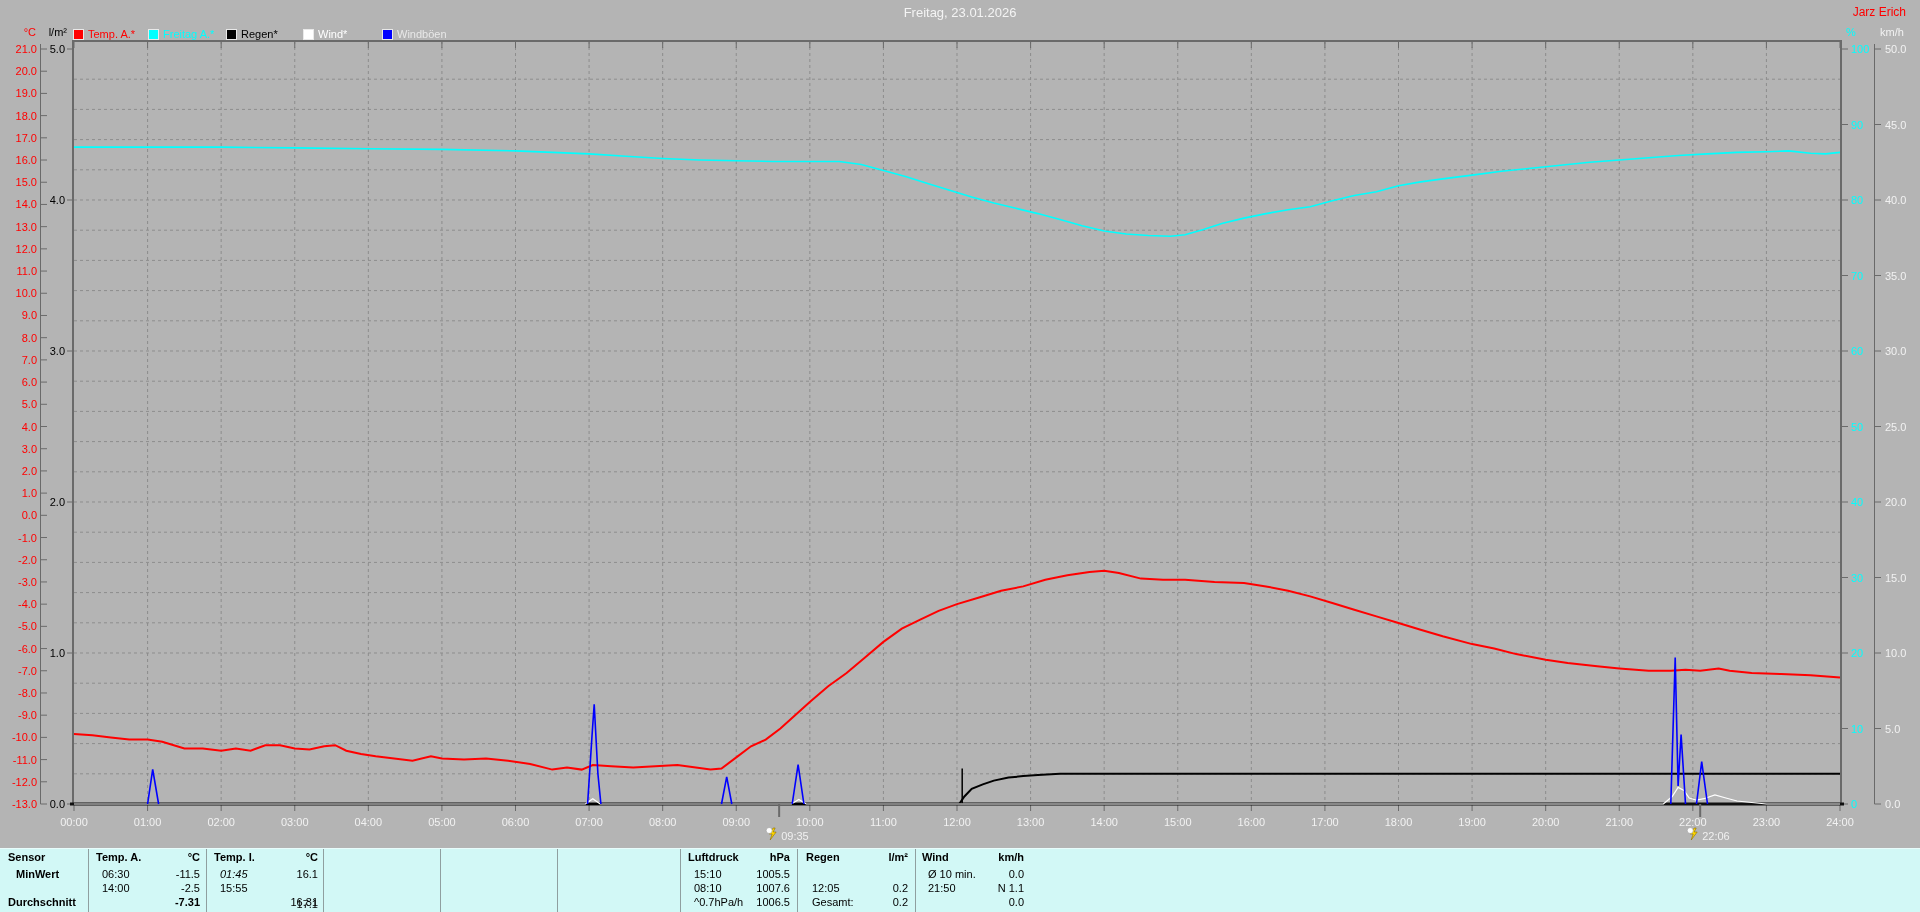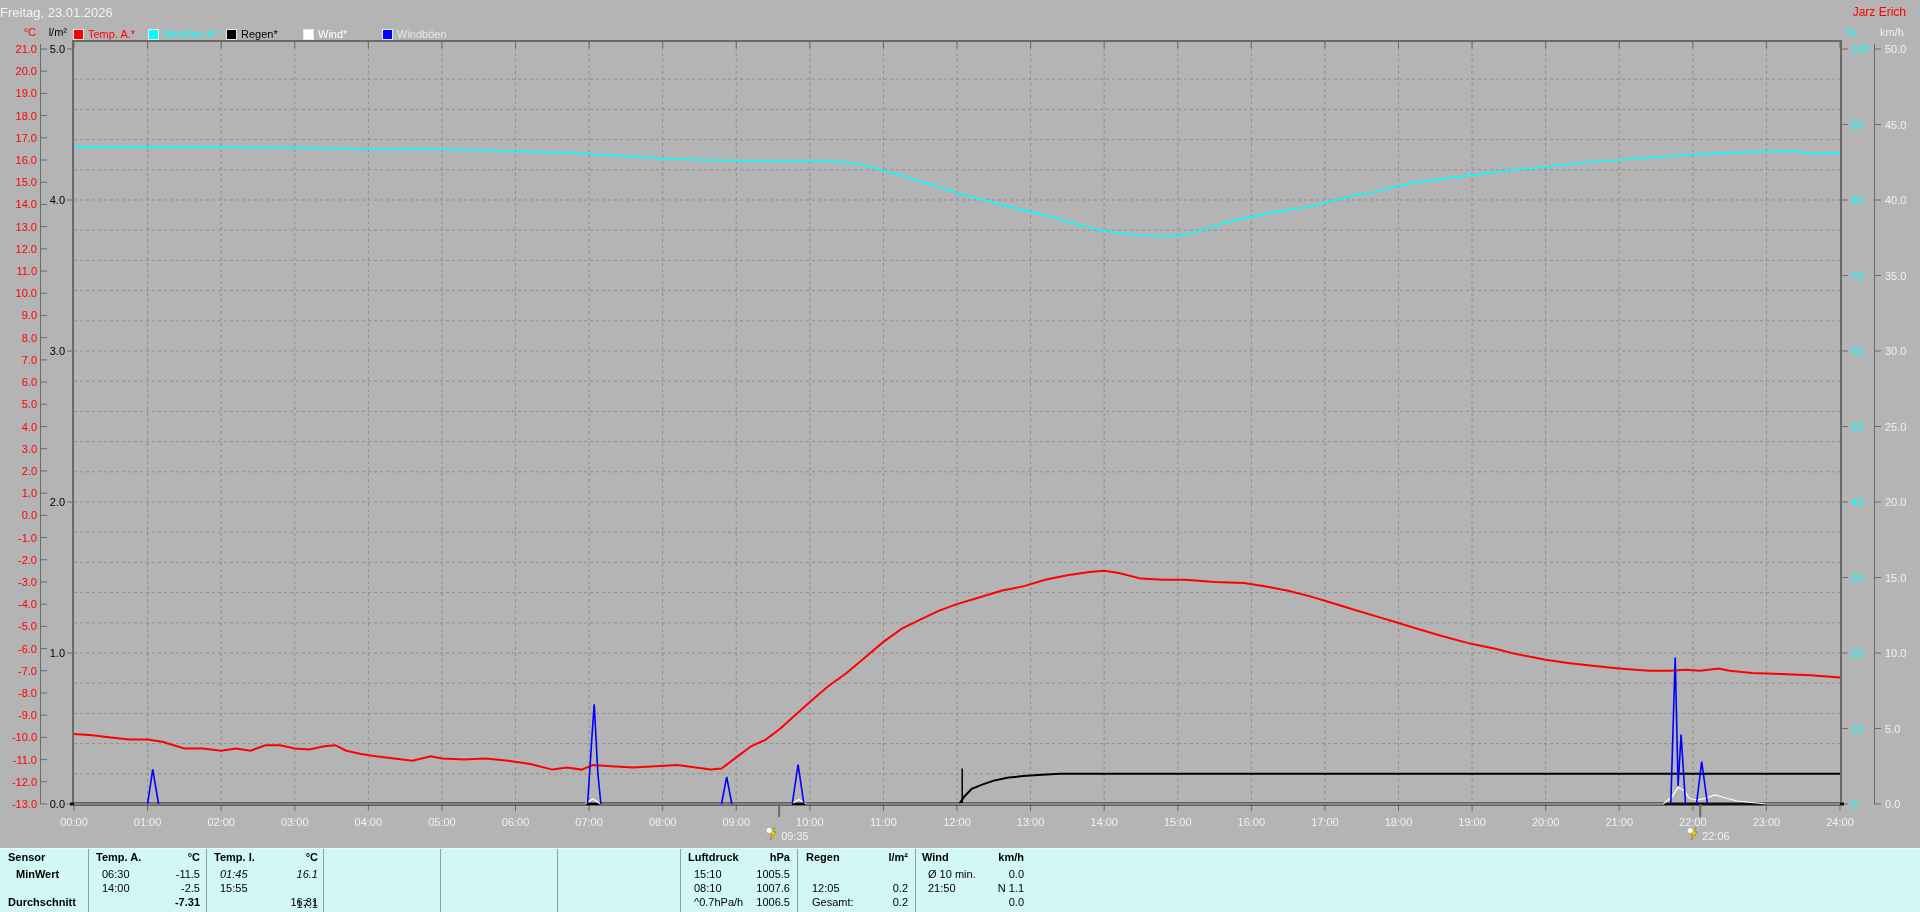--- a/index.html
+++ b/index.html
@@ -1,19 +1,19 @@
 <!DOCTYPE html>
 <html><head>
 <meta charset="utf-8">
 <style>
   html,body{margin:0;padding:0;background:#b4b4b4;}
   #app{position:relative;width:1920px;height:912px;background:#b4b4b4;overflow:hidden;
        font-family:"Liberation Sans","DejaVu Sans",sans-serif;font-size:11px;color:#000;}
   .abs{position:absolute;}
-  #title{top:5px;left:0;right:0;color:#f4f4f4;font-size:13px;}
+  #title{top:5px;left:0;right:0;text-align:center;color:#f4f4f4;font-size:13px;}
   #watermark{top:5px;right:14px;color:#ff0000;font-size:12px;}
   .unit-hdr{top:26px;font-size:11px;}
   #chart-svg{top:0;left:0;}
   .legend-item{top:28px;height:12px;}
   .legend-swatch{position:absolute;top:1px;left:0;width:9px;height:9px;border:1px solid #e9e9e9;}
   .legend-label{position:absolute;left:15px;top:0;white-space:nowrap;}
   #summary-panel{top:848px;left:0;width:1920px;height:64px;background:#d2f8f6;border-top:1px solid #e9fdfc;}
   .sep{position:absolute;top:0;bottom:0;width:1px;background:#8f9f9f;}
   .cell{position:absolute;white-space:nowrap;font-size:11px;}
   .bold{font-weight:bold;}
@@ -31,21 +31,21 @@
   <div class="abs unit-hdr" style="left:1846px;color:#00ffff;">%</div>
   <div class="abs unit-hdr" style="left:1880px;color:#f2f2f2;">km/h</div>
 
   <div id="legend">
       <div class="abs legend-item" style="left: 73px;">
         <span class="legend-swatch" style="background: rgb(255, 0, 0);"></span>
         <span class="legend-label" style="color: rgb(255, 0, 0);">Temp. A.*</span>
       </div>
       <div class="abs legend-item" style="left: 148px;">
         <span class="legend-swatch" style="background: rgb(0, 255, 255);"></span>
-        <span class="legend-label" style="color: rgb(0, 255, 255);">MinWert A.*</span>
+        <span class="legend-label" style="color: rgb(0, 255, 255);">Freitag A.*</span>
       </div>
       <div class="abs legend-item" style="left: 226px;">
         <span class="legend-swatch" style="background: rgb(0, 0, 0);"></span>
         <span class="legend-label" style="color: rgb(0, 0, 0);">Regen*</span>
       </div>
       <div class="abs legend-item" style="left: 303px;">
         <span class="legend-swatch" style="background: rgb(255, 255, 255);"></span>
         <span class="legend-label" style="color: rgb(255, 255, 255);">Wind*</span>
       </div>
       <div class="abs legend-item" style="left: 382px;">
@@ -350,21 +350,21 @@
       <div class="cell bold" style="left: 96px; top: 2px;">Temp. A.</div>
       <div class="cell bold right" style="left: 96px; top: 2px; width: 104px;">°C</div>
       <div class="cell" style="left: 102px; top: 19px;">06:30</div>
       <div class="cell right" style="left: 96px; top: 19px; width: 104px;">-11.5</div>
       <div class="cell" style="left: 102px; top: 33px;">14:00</div>
       <div class="cell right" style="left: 96px; top: 33px; width: 104px;">-2.5</div>
       <div class="cell right" style="left: 96px; top: 47px; width: 104px; font-weight: bold;">-7.31</div>
       <div class="cell bold" style="left: 214px; top: 2px;">Temp. I.</div>
       <div class="cell bold right" style="left: 214px; top: 2px; width: 104px;">°C</div>
       <div class="cell" style="left: 220px; top: 19px; font-style: italic;">01:45</div>
-      <div class="cell right" style="left: 214px; top: 19px; width: 104px; font-style: italic;">16.1</div>
+      <div class="cell right" style="left: 214px; top: 19px; width: 104px;">16.1</div>
       <div class="cell" style="left: 220px; top: 33px;">15:55</div>
       <div class="cell right" style="left: 214px; top: 49px; width: 104px;">17.1</div>
       <div class="cell right" style="left: 214px; top: 47px; width: 104px;">16.31</div>
       <div class="cell bold" style="left: 688px; top: 2px;">Luftdruck</div>
       <div class="cell bold right" style="left: 688px; top: 2px; width: 102px;">hPa</div>
       <div class="cell" style="left: 694px; top: 19px;">15:10</div>
       <div class="cell right" style="left: 688px; top: 19px; width: 102px;">1005.5</div>
       <div class="cell" style="left: 694px; top: 33px;">08:10</div>
       <div class="cell right" style="left: 688px; top: 33px; width: 102px;">1007.6</div>
       <div class="cell" style="left: 694px; top: 47px;">^0.7hPa/h</div>

